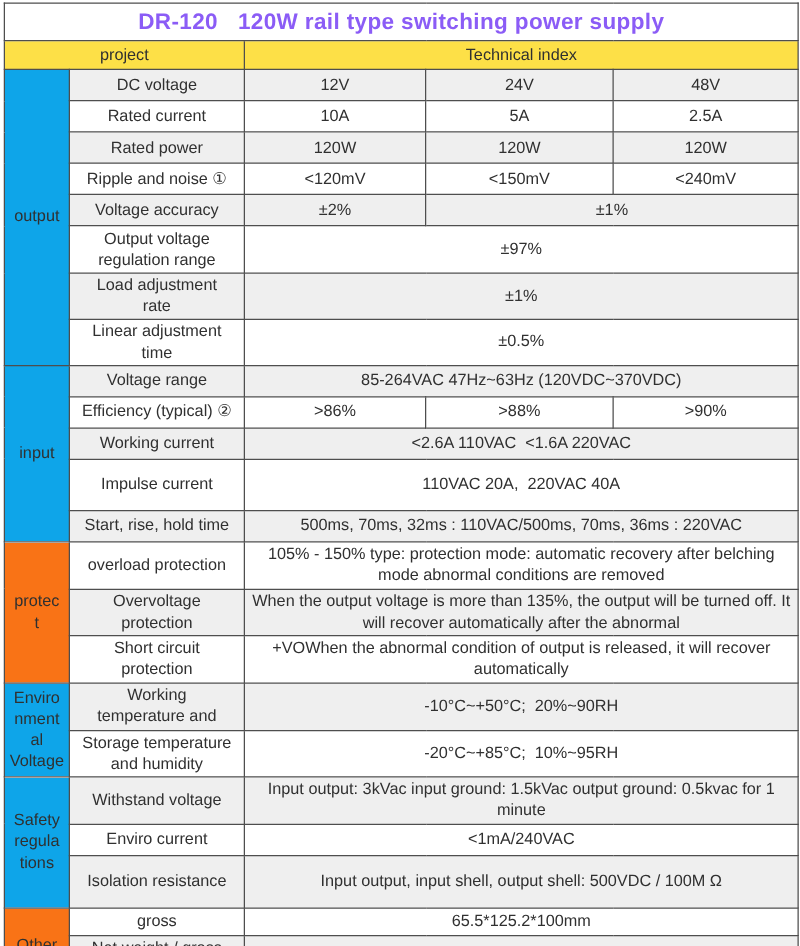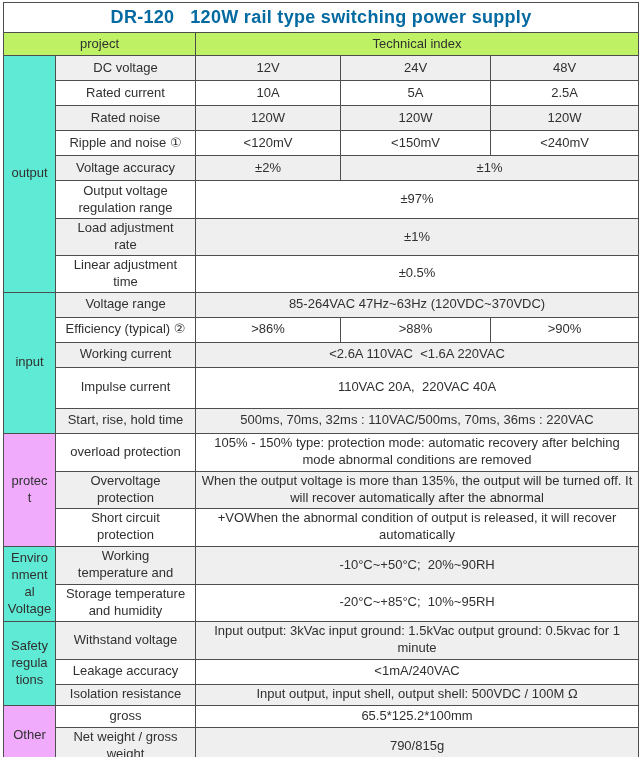--- a/index.html
+++ b/index.html
@@ -16,37 +16,37 @@
     border:1px solid #4e4e4e;
     text-align:center;
     vertical-align:middle;
     padding:1px 4px;
     line-height:1.3;
     overflow:hidden;
   }
   td.title{
     font-size:18px;
     font-weight:bold;
-    color:#0369a1;
+    color:#8b5cf6;
     background:#ffffff;
     letter-spacing:.3px;
   }
-  td.hdr{background:#bef264;}
+  td.hdr{background:#fde047;}
   td.grp{
-    background:#f0abfc;
+    background:#f97316;
     white-space:pre-line;
     padding:1px 2px;
   }
   td.lbl{white-space:pre-line;padding:1px 3px;}
   tr.alt td{background:#efefef;}
-  tr.alt td.grp{background:#5eead4;}
+  tr.alt td.grp{background:#0ea5e9;}
   
   .h30{height:30px}.h23{height:23px}.h25{height:25px}.h24{height:41px}
   .h38{height:38px}.h37{height:37px}.h36{height:36px}.h34{height:34px}
-  .h27{height:21px}.h22{height:22px}
+  .h27{height:42px}.h22{height:22px}
 </style>
 </head>
 <body>
 
 <table class="spec">
   <colgroup>
     <col style="width:52px">
       <col style="width:140px">
     <col style="width:145px">
       <col style="width:150px">
@@ -70,21 +70,21 @@
     <td>24V</td>
     <td>48V</td>
   </tr>
   <tr class="h25">
     <td class="lbl">Rated current</td>
     <td>10A</td>
     <td>5A</td>
     <td>2.5A</td>
   </tr>
   <tr class="h25 alt">
-    <td class="lbl">Rated noise</td>
+    <td class="lbl">Rated power</td>
     <td>120W</td>
     <td>120W</td>
     <td>120W</td>
   </tr>
   <tr class="h25">
     <td class="lbl">Ripple and noise ①</td>
     <td>&lt;120mV</td>
     <td>&lt;150mV</td>
     <td>&lt;240mV</td>
   </tr>
@@ -166,21 +166,21 @@
   </tr>
 
   <tr class="h38 alt">
     <td rowspan="3" class="grp">Safety
 regula
 tions</td>
     <td class="lbl">Withstand voltage</td>
     <td colspan="3">Input output: 3kVac input ground: 1.5kVac output ground: 0.5kvac for 1 minute</td>
   </tr>
   <tr class="h25">
-    <td class="lbl">Leakage accuracy</td>
+    <td class="lbl">Enviro current</td>
     <td colspan="3">&lt;1mA/240VAC</td>
   </tr>
   <tr class="h27 alt">
     <td class="lbl">Isolation resistance</td>
     <td colspan="3">Input output, input shell, output shell: 500VDC / 100M Ω</td>
   </tr>
 
   <tr class="h22">
     <td rowspan="2" class="grp">Other</td>
     <td class="lbl">gross</td>

